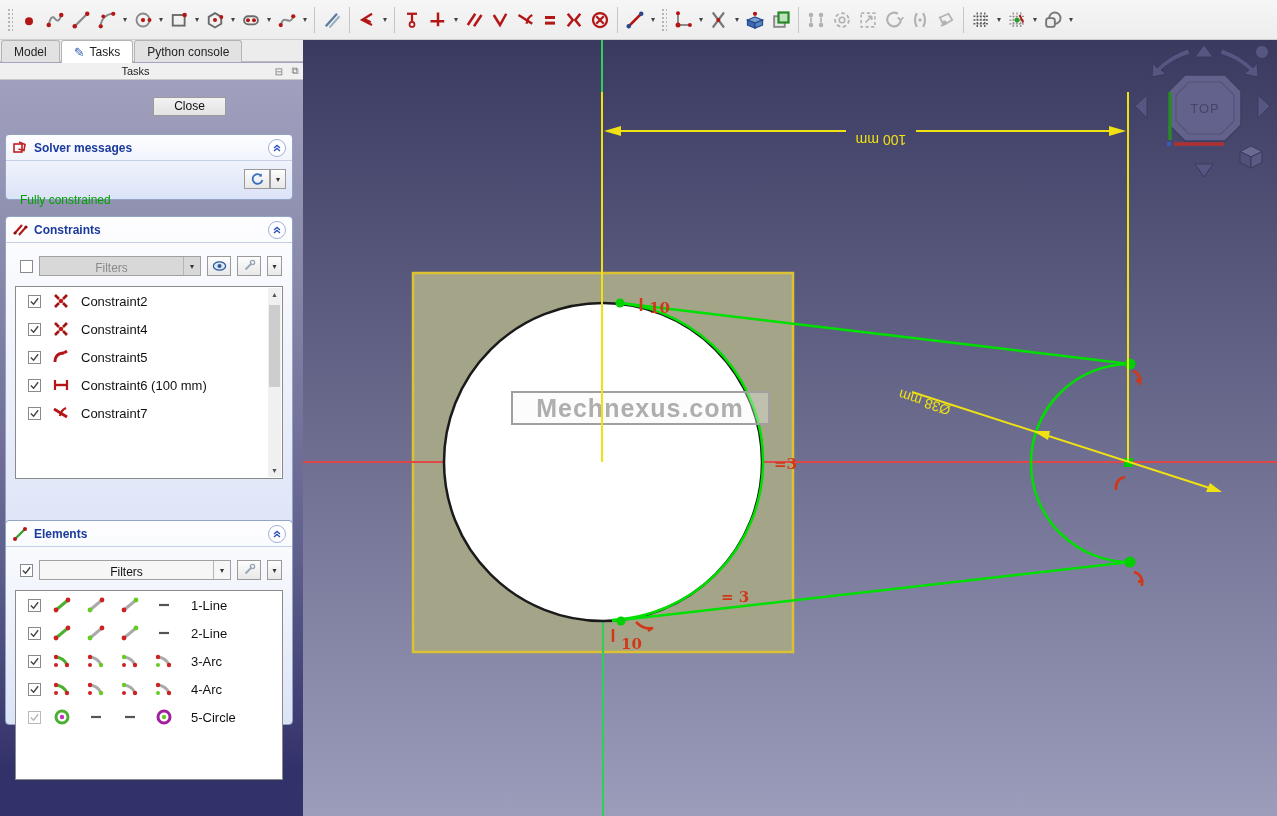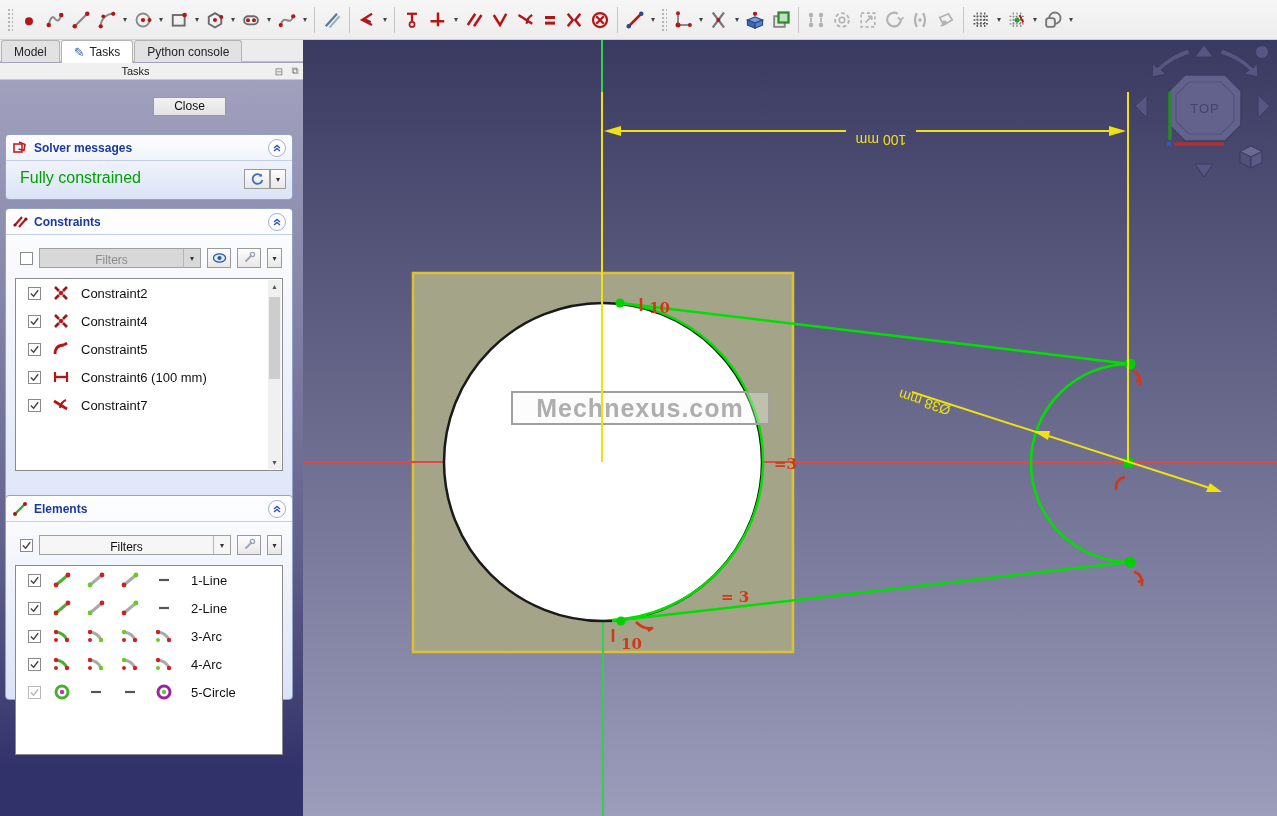--- a/index.html
+++ b/index.html
@@ -45,21 +45,21 @@
   .section { position:absolute; left:5px; width:288px;
     background:linear-gradient(#fefeff,#dbe3f7); border:1px solid #93a3c6; border-radius:4px; }
   .sec-head { height:26px; display:flex; align-items:center; padding:0 6px; gap:6px;
     border-bottom:1px solid #c4cfe6; }
   .sec-head .sec-title { font-size:12px; font-weight:bold; color:#1a3a9c; flex:1; }
   .collapse { width:18px; height:18px; border-radius:50%; background:#fff;
     border:1px solid #9fb0d6; display:flex; flex-direction:column;
     align-items:center; justify-content:center; }
   .collapse svg { width:10px; height:10px; }
 
-  #solver-status { position:absolute; left:14px; top:34px; font-size:16px; color:#00a000; }
+  #solver-status { position:absolute; left:14px; top:58px; font-size:12px; color:#00a000; }
   .mini-btn { position:absolute; height:20px; background:linear-gradient(#fdfdfd,#e8e8e8);
     border:1px solid #9a9a9a; display:flex; align-items:center; justify-content:center; }
 
   .filter-row { position:absolute; left:14px; right:10px; height:22px;
     display:flex; align-items:center; gap:6px; }
   .cbx { width:13px; height:13px; background:#fff; border:1px solid #8a8a8a;
     display:flex; align-items:center; justify-content:center; flex:none; }
   .cbx svg { width:11px; height:11px; }
   .cbx.disabled { border-color:#b9b9b9; }
   .combo { flex:1; height:20px; border:1px solid #a0a0a0; display:flex; align-items:flex-end; }
@@ -370,21 +370,21 @@
     <span id="solver-status">Fully constrained</span>
     <span class="mini-btn" style="left:238px; top:34px; width:26px;">
       <svg width="15" height="15" viewBox="0 0 16 16">
             <path d="M12 4 A5.2 5.2 0 1 0 13.2 8.5" stroke="#3a70c0" stroke-width="1.9" fill="none"></path>
             <path d="M12.5 1.5 L12.5 5 L9 4.6 Z" fill="#3a70c0"></path>
           </svg>
     </span>
     <span class="mini-btn" style="left:264px; top:34px; width:16px; font-size:8px; color:#333;">▾</span>
   </div>
 
-  <div class="section" style="top:168px; height:336px;">
+  <div class="section" style="top:176px; height:336px;">
     <div class="sec-head">
       <svg width="16" height="16" viewBox="0 0 16 16">
             <line x1="3" y1="11" x2="10" y2="3" stroke="#b41616" stroke-width="2"></line>
             <line x1="7" y1="13" x2="14" y2="5" stroke="#b41616" stroke-width="2"></line>
             <circle cx="3" cy="11" r="1.6" fill="#8a1010"></circle>
             <circle cx="14" cy="5" r="1.6" fill="#8a1010"></circle>
           </svg>
       <span class="sec-title">Constraints</span>
       <span class="collapse">
             <svg viewBox="0 0 10 10">
@@ -485,21 +485,21 @@
         <span class="lbl">Constraint7</span>
       </div>
       <div class="scrollbar">
         <span class="sb-btn">▲</span>
         <span class="sb-thumb" style="top:17px; height:82px;"></span>
         <span class="sb-btn" style="position:absolute; bottom:0; width:13px;">▼</span>
       </div>
     </div>
   </div>
 
-  <div class="section" style="top:455px; height:205px;">
+  <div class="section" style="top:480px; height:205px;">
     <div class="sec-head">
       <svg width="16" height="16" viewBox="0 0 16 16">
             <line x1="3" y1="13" x2="13" y2="3" stroke="#3aa03a" stroke-width="2.4"></line>
             <circle cx="3" cy="13" r="2" fill="#b41616"></circle>
             <circle cx="13" cy="3" r="2" fill="#b41616"></circle>
           </svg>
       <span class="sec-title">Elements</span>
       <span class="collapse">
             <svg viewBox="0 0 10 10">
               <path d="M2 5 L5 2.4 L8 5 M2 8 L5 5.4 L8 8" stroke="#3050c0" stroke-width="1.3" fill="none"></path>

